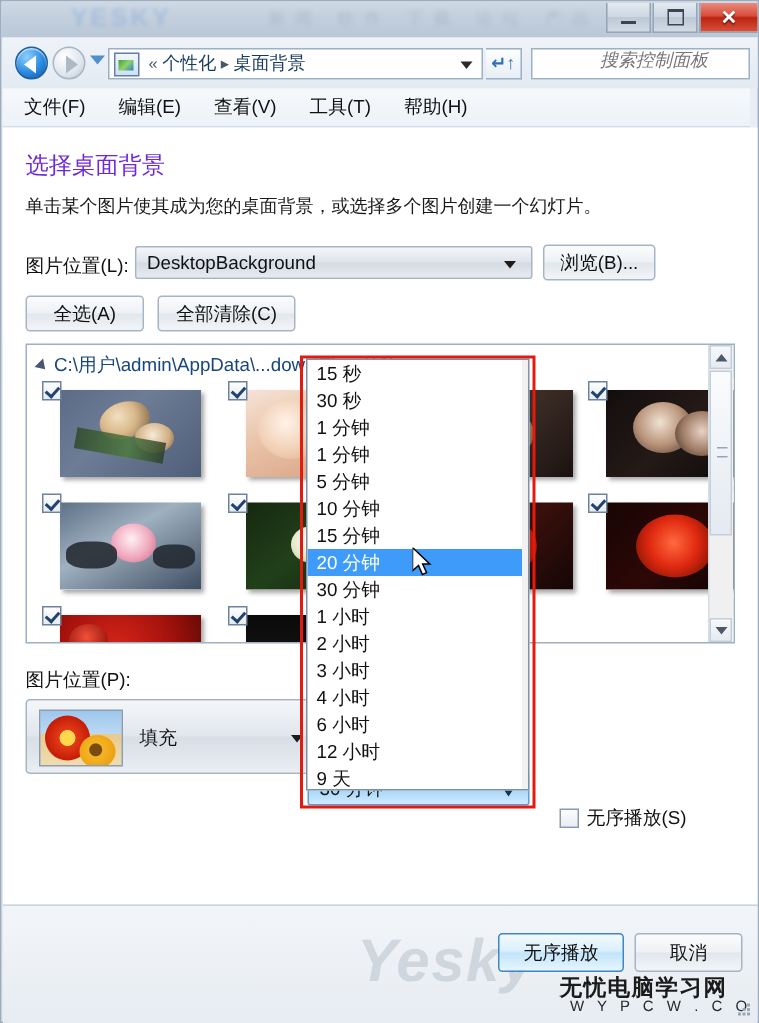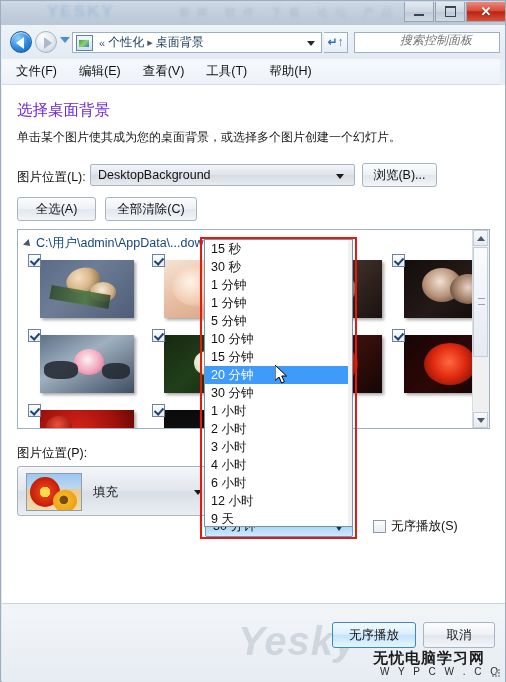--- a/index.html
+++ b/index.html
@@ -433,21 +433,21 @@
   #interval-combo-arrow {
     position: absolute; right: 9px; top: 9px;
     width: 0; height: 0;
     border-left: 4.5px solid transparent;
     border-right: 4.5px solid transparent;
     border-top: 6px solid #12344f;
   }
 
   
   #shuffle-row {
-    position: absolute; left: 371px; top: 433px;
+    position: absolute; left: 371px; top: 452px;
     display: flex; align-items: center;
   }
   #shuffle-box {
     width: 13px; height: 13px;
     box-sizing: border-box;
     background: linear-gradient(180deg,#fbfcfd 0%, #e9eef4 100%);
     border: 1px solid #8b9aab;
     margin-right: 5px;
   }
   #shuffle-label { font-size: 12.5px; color: #111; }

